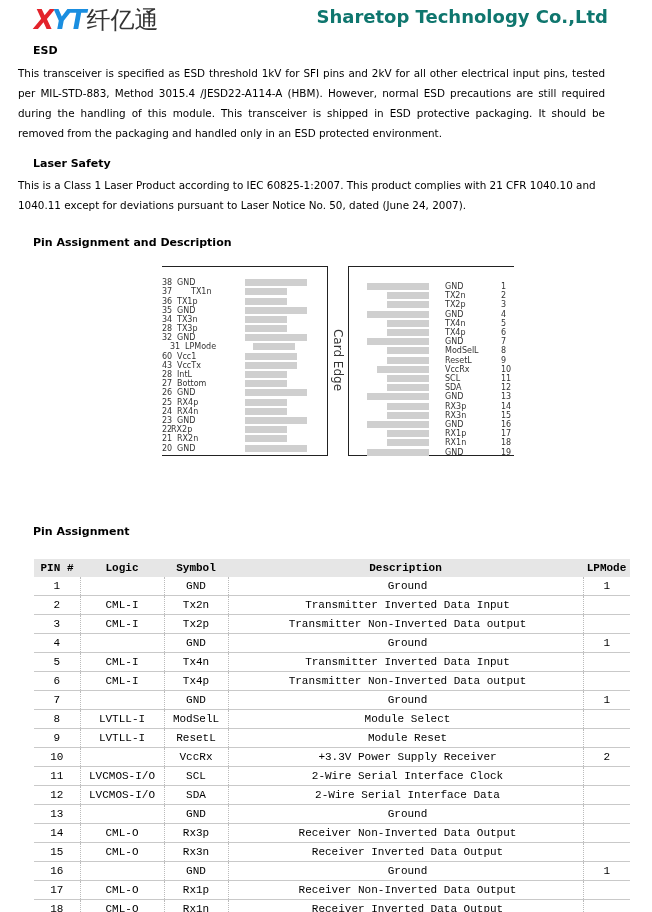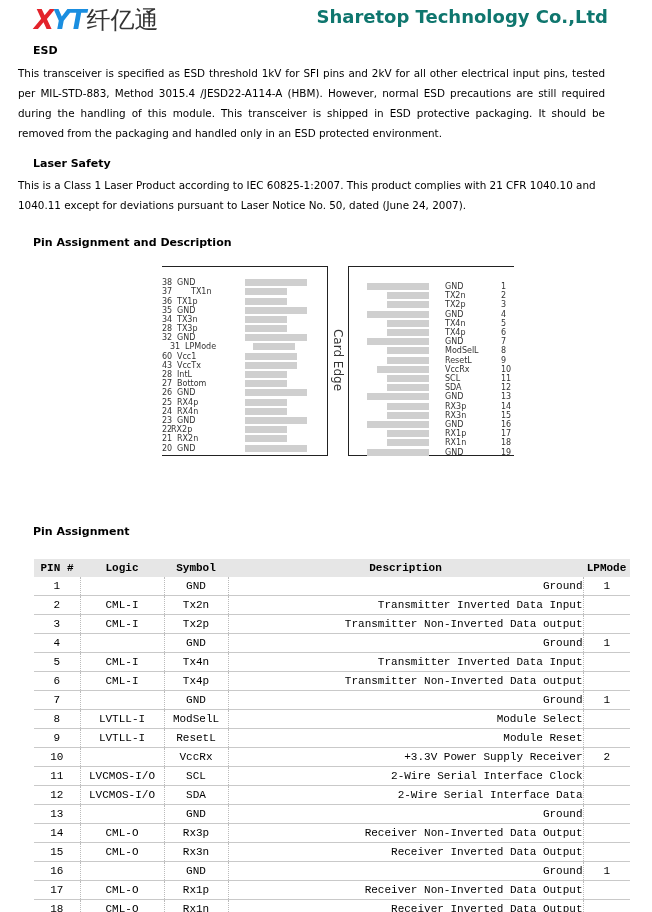--- a/index.html
+++ b/index.html
@@ -30,21 +30,21 @@
     .card-edge { position: absolute; left: 170px; top: 64px; width: 16px; height: 60px; }
     .card-edge span { position: absolute; left: 8px; top: 30px; transform: translate(-50%, -50%) rotate(90deg); white-space: nowrap; font-size: 12px; color: #333; }
     .caption { position: absolute; font-size: 11px; line-height: 14px; color: #333; text-align: center; }
 
     
     .pin-table { position: absolute; left: 34px; top: 559px; width: 596px; border-collapse: collapse; font-family: Liberation Mono, monospace; font-size: 11px; }
     .pin-table th { background: #e6e6e6; font-weight: bold; height: 18px; padding: 0; text-align: center; color: #000; }
     .pin-table td { height: 18px; padding: 0; border-top: 1px solid #c9c9c9; color: #000; }
     .pin-table td + td { border-left: 1px dotted #bbb; }
     .pin-table td.c { text-align: center; }
-    .pin-table td.l { text-align: right; padding-left: 4px; }
+    .pin-table td.l { text-align: center; padding-left: 4px; }
     .pin-table tr:first-child td { border-top: none; }
   </style>
 </head>
 <body>
 
 <div class="header">
   <div class="logo">
     <span class="logo-mark">
       <span class="logo-x">X</span>
         <span class="logo-yt">YT</span>

